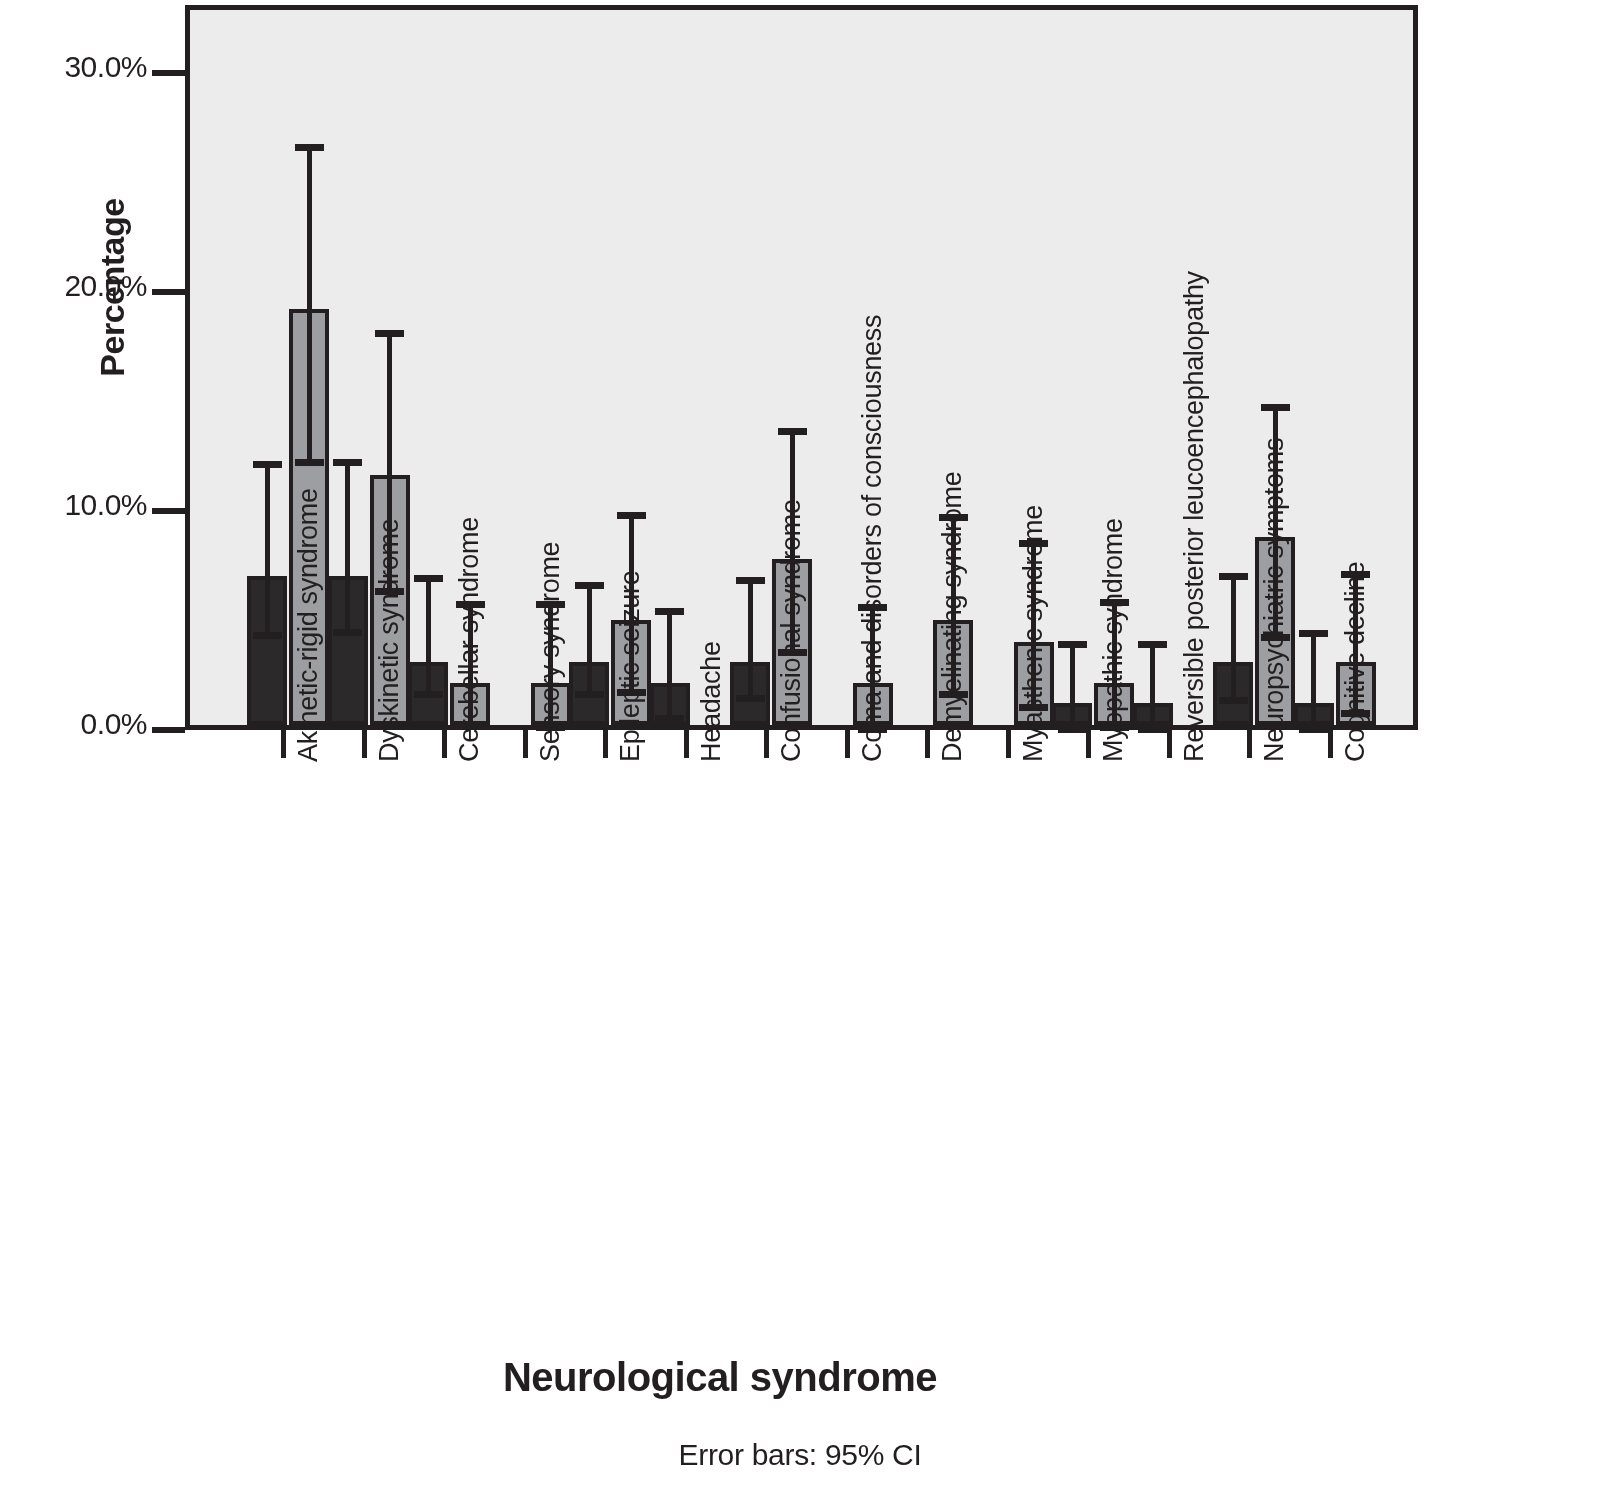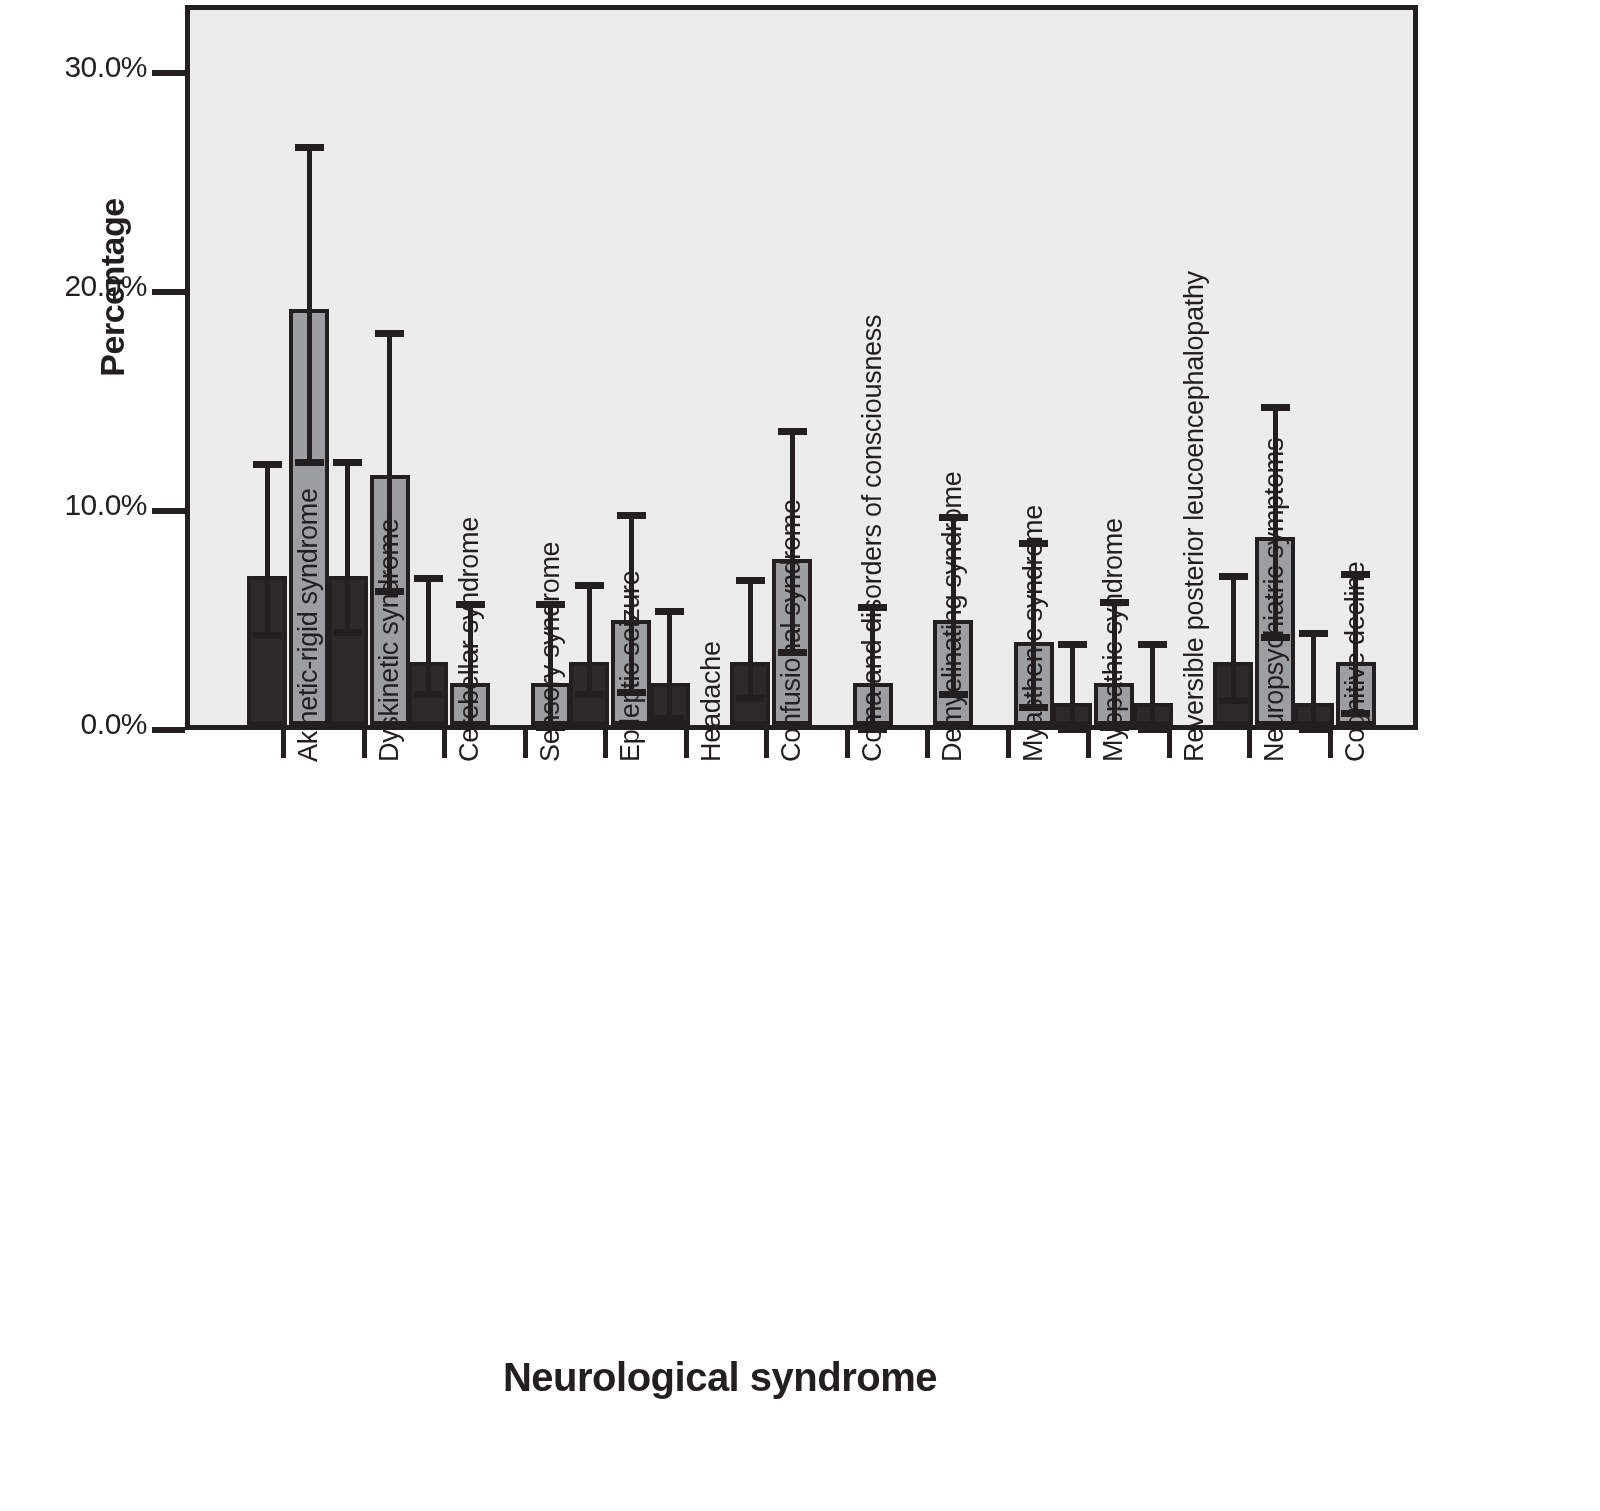--- a/index.html
+++ b/index.html
@@ -208,15 +208,16 @@
       <div class="xtick-label" style="left: 1098px;">Myopathic syndrome</div>
       <div class="xtick-mark" style="left: 1166.5px;"></div>
       <div class="xtick-label" style="left: 1178.5px;">Reversible posterior leucoencephalopathy</div>
       <div class="xtick-mark" style="left: 1247px;"></div>
       <div class="xtick-label" style="left: 1259px;">Neuropsychiatric symptoms</div>
       <div class="xtick-mark" style="left: 1327.5px;"></div>
       <div class="xtick-label" style="left: 1339.5px;">Cognitive decline</div>
     </div>
 
   <div id="xlabel">Neurological syndrome</div>
+  <div id="footnote">Error bars: 95% CI</div>
 
 
 </div>
 
 </body></html>

